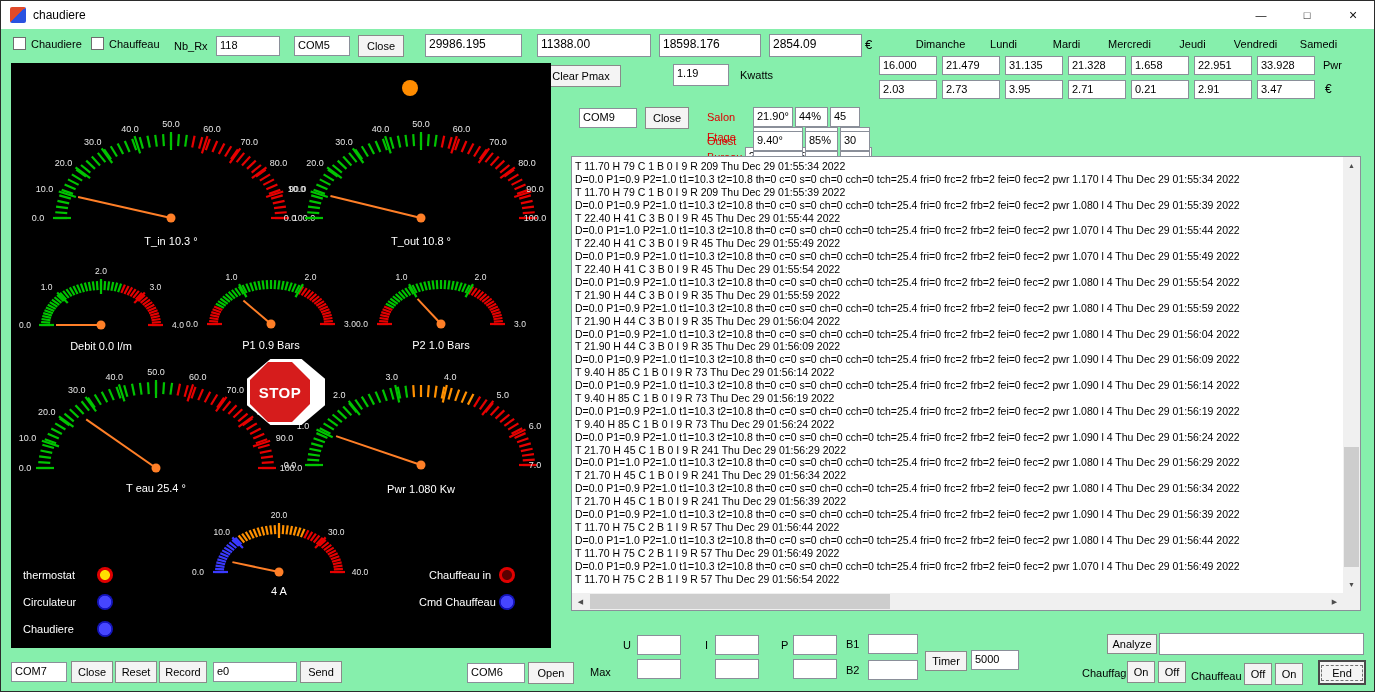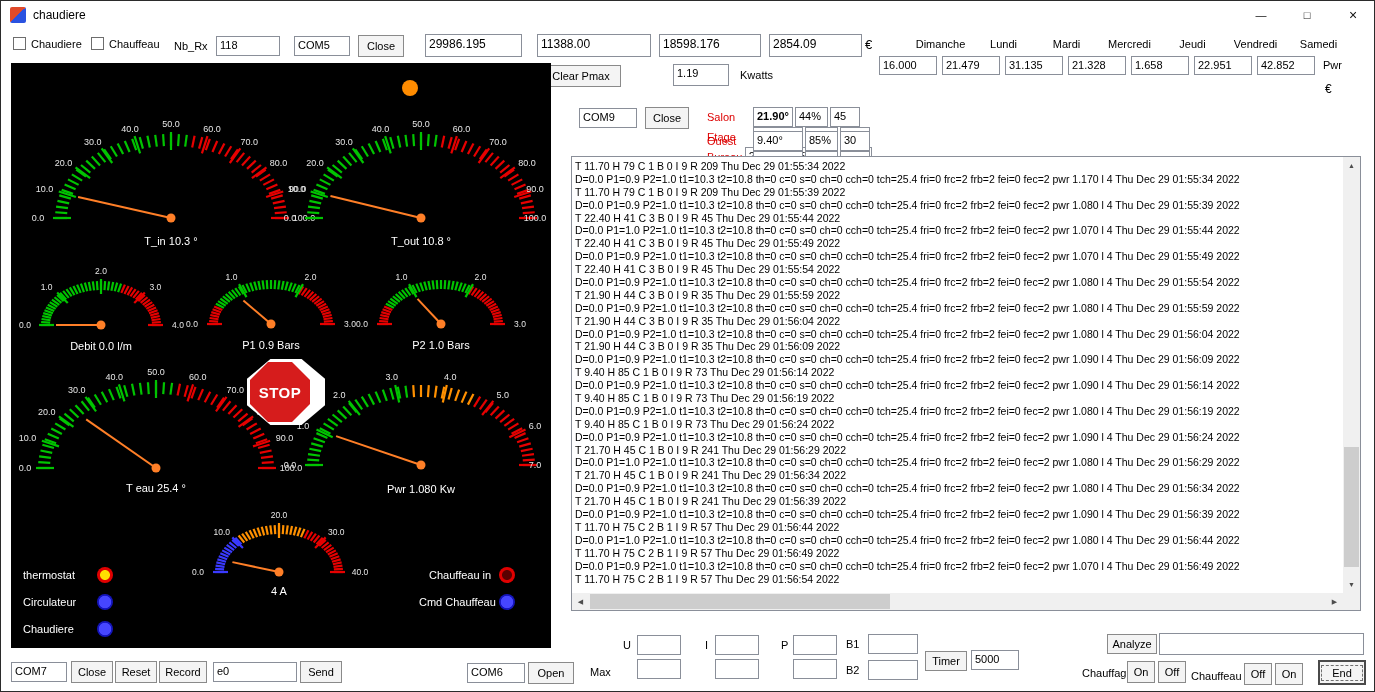--- a/index.html
+++ b/index.html
@@ -1,18 +1,18 @@
 <!DOCTYPE html>
 <html><head>
 <meta charset="utf-8">
 <style>
   * { margin:0; padding:0; box-sizing:border-box; }
   html,body { background:#3a3a3a; }
   body { font-family:"Liberation Sans", sans-serif; }
-  #win { position:relative; width:1375px; height:692px; background:#ffffff; border:1px solid #2b2b2b; overflow:hidden; }
+  #win { position:relative; width:1375px; height:692px; background:#86efac; border:1px solid #2b2b2b; overflow:hidden; }
   
   #titlebar { position:absolute; left:0; top:0; width:100%; height:28px; background:#ffffff; }
   #app-icon { position:absolute; left:9px; top:6px; width:16px; height:16px; background:linear-gradient(135deg,#e04a2a 0 50%,#2a52e0 50% 100%); border-radius:2px; }
   #title-text { position:absolute; left:32px; top:7px; font-size:12px; color:#000; }
   .tb-btn { position:absolute; top:0; width:46px; height:28px; display:flex; align-items:center; justify-content:center; font-size:11px; color:#111; }
   .tb-close { font-size:14px; }
   
   .lbl { position:absolute; font-size:11px; color:#000; white-space:nowrap; }
   .red { color:#dd0000; }
   .field { position:absolute; background:#fff; border:1px solid #8a8f99; font-size:11px; color:#000; padding:2px 3px; white-space:nowrap; overflow:hidden; }
@@ -97,35 +97,44 @@
       <div class="day-head">Vendredi</div>
       <div class="day-head">Samedi</div>
     </div>
   <div id="pwr-row" class="dayrow" style="left:878px;top:55px">
       <div class="dayfield">16.000</div>
       <div class="dayfield">21.479</div>
       <div class="dayfield">31.135</div>
       <div class="dayfield">21.328</div>
       <div class="dayfield">1.658</div>
       <div class="dayfield">22.951</div>
-      <div class="dayfield">42.852</div>
+      <div class="dayfield">33.928</div>
     </div>
   <div class="lbl" style="left:1322px;top:58px">Pwr</div>
+  <div id="eur-row" class="dayrow" style="left:878px;top:79px">
+      <div class="dayfield">2.03</div>
+      <div class="dayfield">2.73</div>
+      <div class="dayfield">3.95</div>
+      <div class="dayfield">2.71</div>
+      <div class="dayfield">0.21</div>
+      <div class="dayfield">2.91</div>
+      <div class="dayfield">3.47</div>
+    </div>
   <div class="lbl" style="left:1324px;top:81px;font-size:12px">€</div>
 
   <div class="btn" style="left:540px;top:64px;width:80px;height:22px">Clear Pmax</div>
   <div class="field" style="left:672px;top:63px;width:56px;height:22px">1.19</div>
   <div class="lbl" style="left:739px;top:68px">Kwatts</div>
 
   <div class="field" style="left:578px;top:107px;width:58px;height:20px">COM9</div>
   <div class="btn" style="left:644px;top:106px;width:44px;height:22px">Close</div>
   <div id="sensor-row-0" class="sensor-row" style="top:106px">
       <div class="sensor-group">
         <div class="sensor-name red">Salon</div>
-        <div class="sfield" style="width: 40px; font-weight: bold;">21.90°</div>
+        <div class="sfield" style="width: 40px;">21.90°</div>
         <div class="sfield" style="width: 33px;">44%</div>
         <div class="sfield" style="width: 30px;">45</div>
       </div>
       <div class="sensor-group">
         <div class="sensor-name red">Etage</div>
         <div class="sfield" style="width: 50px;">22.40°</div>
         <div class="sfield" style="width: 33px;">41%</div>
         <div class="sfield" style="width: 30px;">60</div>
       </div>
       <div class="sensor-group">

